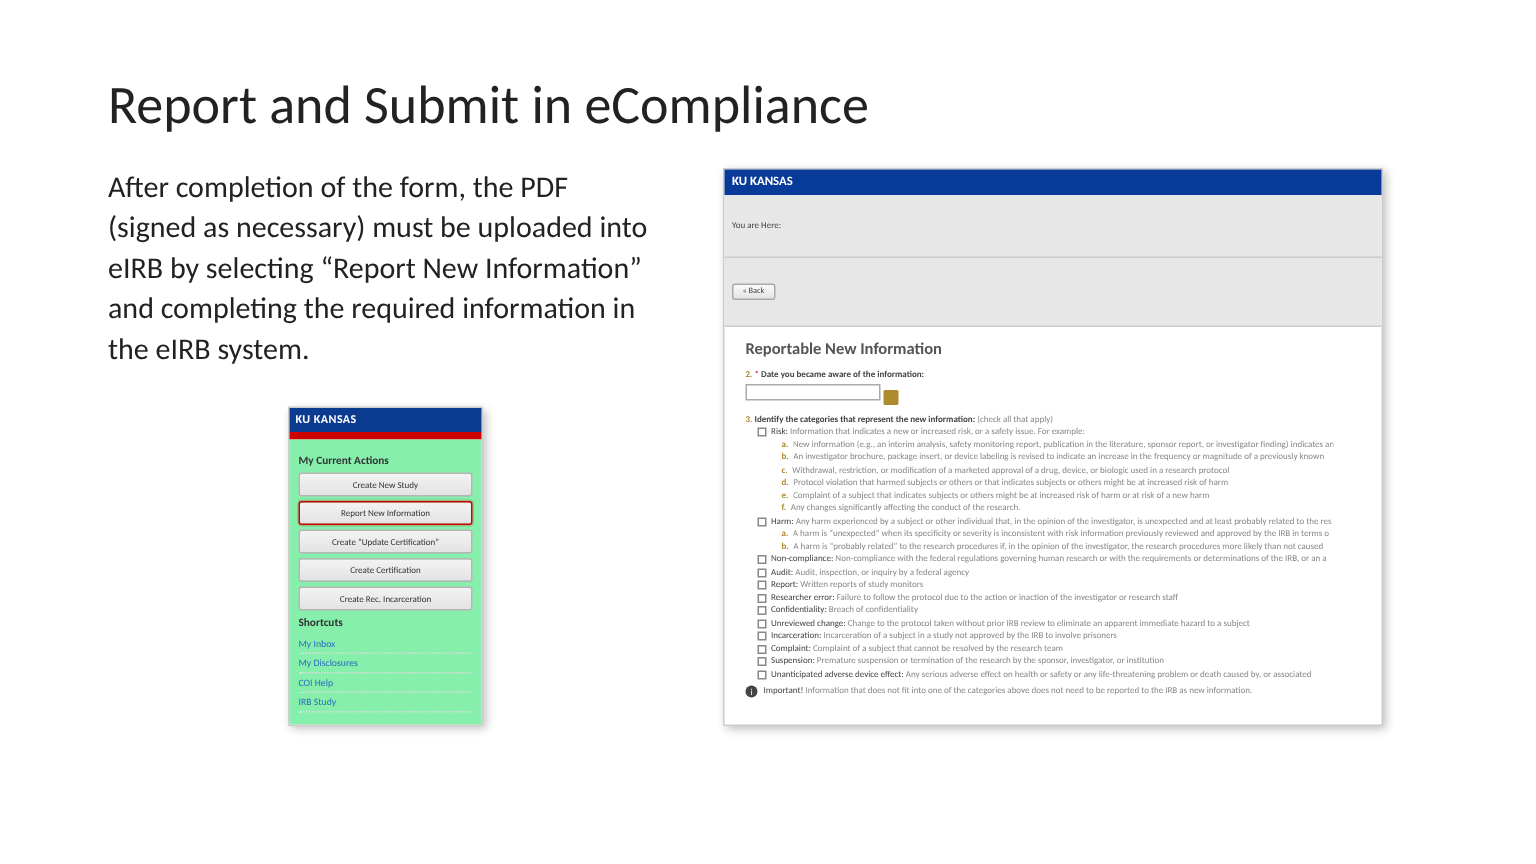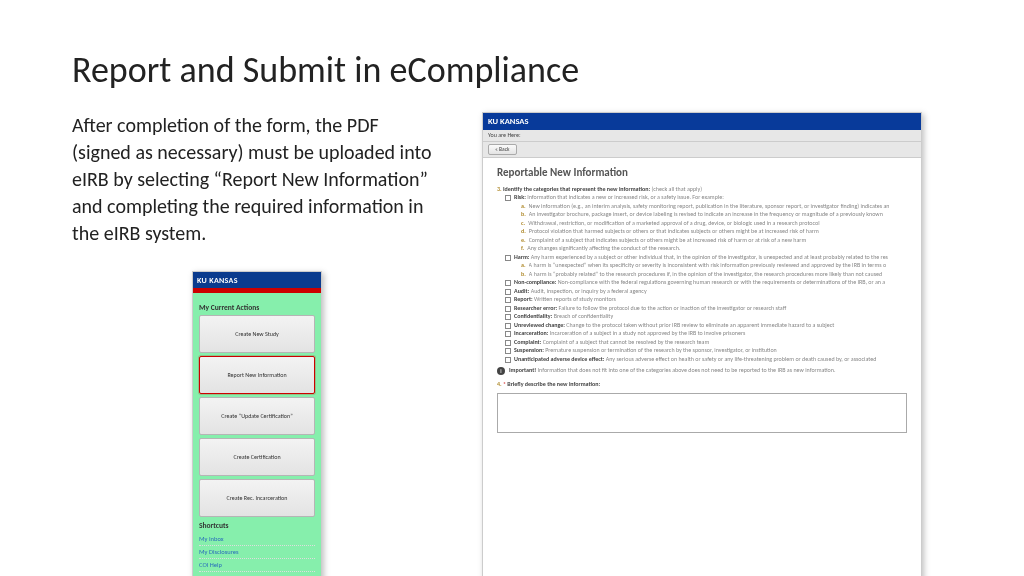--- a/index.html
+++ b/index.html
@@ -47,21 +47,21 @@
   .panel-body { padding: 6px 6px 8px 6px; background: #86efac; }
   .panel-section-title {
     font-weight: bold;
     color: #333;
     font-size: 7.5px;
     margin: 4px 0 3px 0;
   }
   .action-btn {
     display: block;
     width: 100%;
-    padding: 14px 3px;
+    padding: 3px 3px;
     margin-bottom: 3px;
     background: linear-gradient(#f3f3f3,#e3e3e3);
     border: 1px solid #b5b5b5;
     border-radius: 2px;
     font-size: 6px;
     color: #333;
     text-align: center;
   }
   .action-btn.highlight {
     border: 1.5px solid #c00;
@@ -86,21 +86,21 @@
   .form-topbar {
     background: #083a9a;
     color: #fff;
     padding: 3px 5px;
     font-weight: bold;
     font-size: 8.5px;
   }
   .form-nav {
     background: #e7e7e7;
     border-bottom: 1px solid #ccc;
-    padding: 2px 5px;
+    padding: 17px 5px;
     font-size: 6px;
     color: #444;
     display: flex;
     align-items: flex-start;
     gap: 6px;
   }
   .back-btn {
     background: linear-gradient(#fafafa,#e4e4e4);
     border: 1px solid #aaa;
     border-radius: 2px;
@@ -129,21 +129,21 @@
   }
   .date-input {
     width: 90px; height: 11px; border:1px solid #aaa; margin-top:3px; background:#fff; display:inline-block;
   }
   .cal-icon { display:inline-block; width:10px; height:10px; margin-left:2px; background:#b08b2e; vertical-align:bottom; border-radius:1px; }
   .cat-row { display:flex; align-items:flex-start; gap:3px; margin: 1px 0 1px 8px; }
   .checkbox { width:6px; height:6px; border:1px solid #888; flex-shrink:0; margin-top:1px; background:#fff; }
   .cat-letter { color:#b08b2e; font-weight:bold; flex-shrink:0; }
   .cat-text { color:#888; white-space:nowrap; overflow:hidden; text-overflow:ellipsis; max-width: 380px; }
   .sub-block { margin-left: 16px; }
-  .bold-key { color:#444; font-weight:bold; }
+  .bold-key { color:#444; font-weight:normal; }
   .important-row {
     display:flex; gap:4px; align-items:flex-start; margin:4px 0 6px 0;
   }
   .info-icon {
     width:8px; height:8px; border-radius:50%; background:#444; color:#fff;
     font-size:6px; text-align:center; line-height:8px; flex-shrink:0;
   }
   .textarea {
     width: 100%; height: 40px; border:1px solid #aaa; background:#fff; margin-top:4px; resize: none;
   }
@@ -183,20 +183,25 @@
       <div class="form-nav">
         <span>You are Here:</span>
       </div>
       <div class="form-nav">
         <span class="back-btn">« Back</span>
       </div>
       <div class="form-content">
         <div class="form-heading">Reportable New Information</div>
 
 
+        <div class="q">
+          <span class="qnum">2. </span><span class="req">* </span>
+          <span class="qlabel">Date you became aware of the information:</span><br>
+          <span class="date-input"></span><span class="cal-icon"></span>
+        </div>
 
         <div class="q">
           <span class="qnum">3. </span>
           <span class="qlabel">Identify the categories that represent the new information:</span>
           <span class="qhint">(check all that apply)</span>
 
           <div class="cat-row">
             <span class="checkbox"></span>
             <span><span class="bold-key">Risk:</span> <span class="cat-text">Information that indicates a new or increased risk, or a safety issue. For example:</span></span>
           </div>
@@ -284,21 +289,16 @@
                 <span><span class="bold-key">Unanticipated adverse device effect:</span> <span class="cat-text">Any serious adverse effect on health or safety or any life-threatening problem or death caused by, or associated</span></span>
               </div>
             </div>
 
           <div class="important-row">
             <span class="info-icon">i</span>
             <span><span class="bold-key">Important!</span> <span class="cat-text" style="white-space:normal;max-width:none">Information that does not fit into one of the categories above does not need to be reported to the IRB as new information.</span></span>
           </div>
         </div>
 
-        <div class="q">
-          <span class="qnum">4. </span><span class="req">* </span>
-          <span class="qlabel">Briefly describe the new information:</span>
-          <div class="textarea"></div>
-        </div>
       </div>
     </div>
   </div>
 </div>
 
 </body></html>

